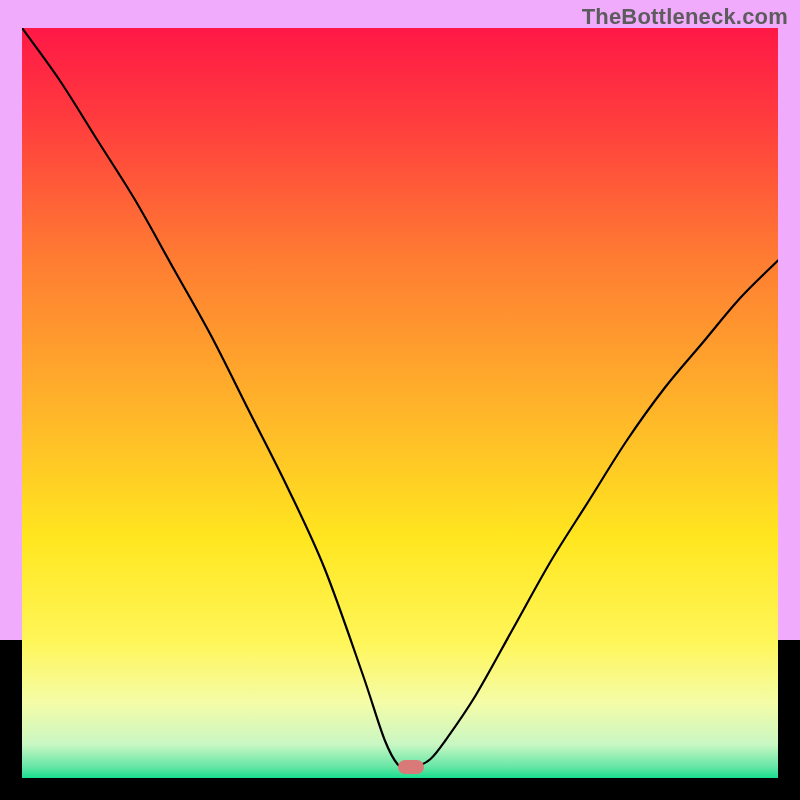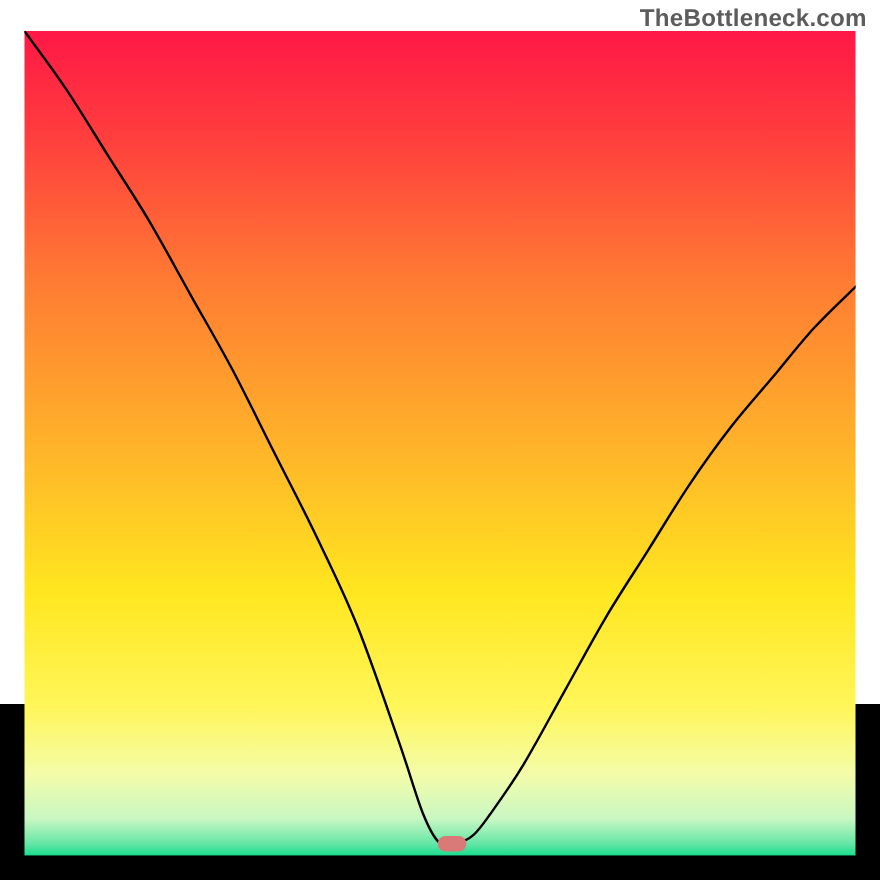--- a/index.html
+++ b/index.html
@@ -8,21 +8,21 @@
     width: 800px;
     height: 800px;
     background: #000;
     overflow: hidden;
     font-family: Arial, Helvetica, sans-serif;
   }
   .frame {
     position: relative;
     width: 800px;
     height: 640px;
-    background: #ffffff;
+    background: #f0abfc;
   }
   .watermark {
     position: absolute;
     top: 4px;
     right: 12px;
     color: #5c5c5c;
     font-size: 22px;
     font-weight: 600;
     letter-spacing: 0.2px;
     z-index: 10;

